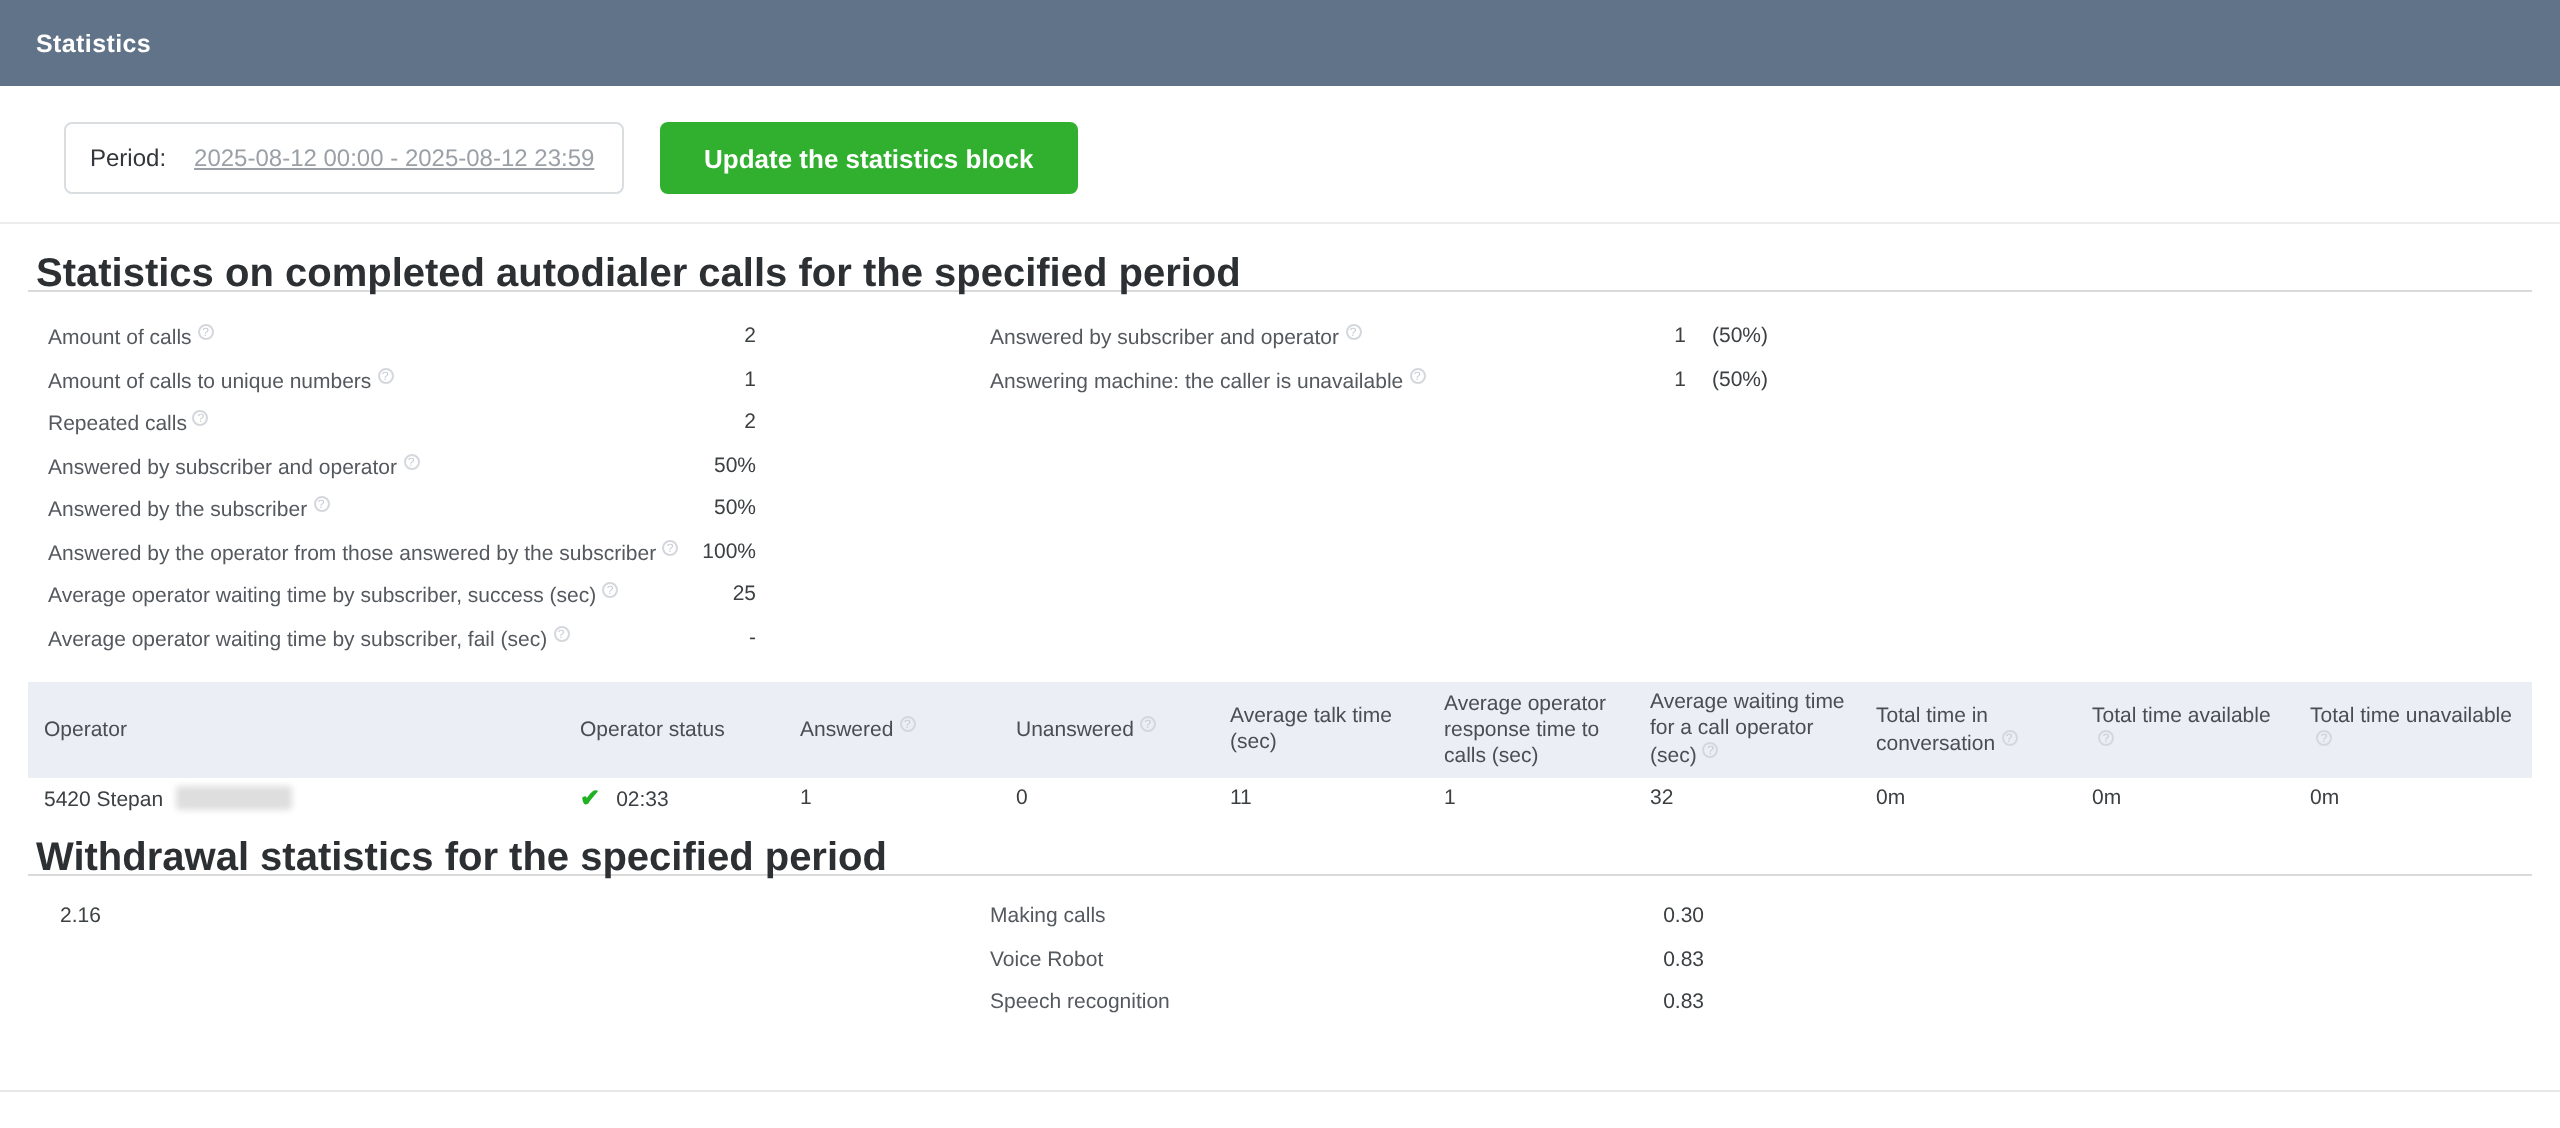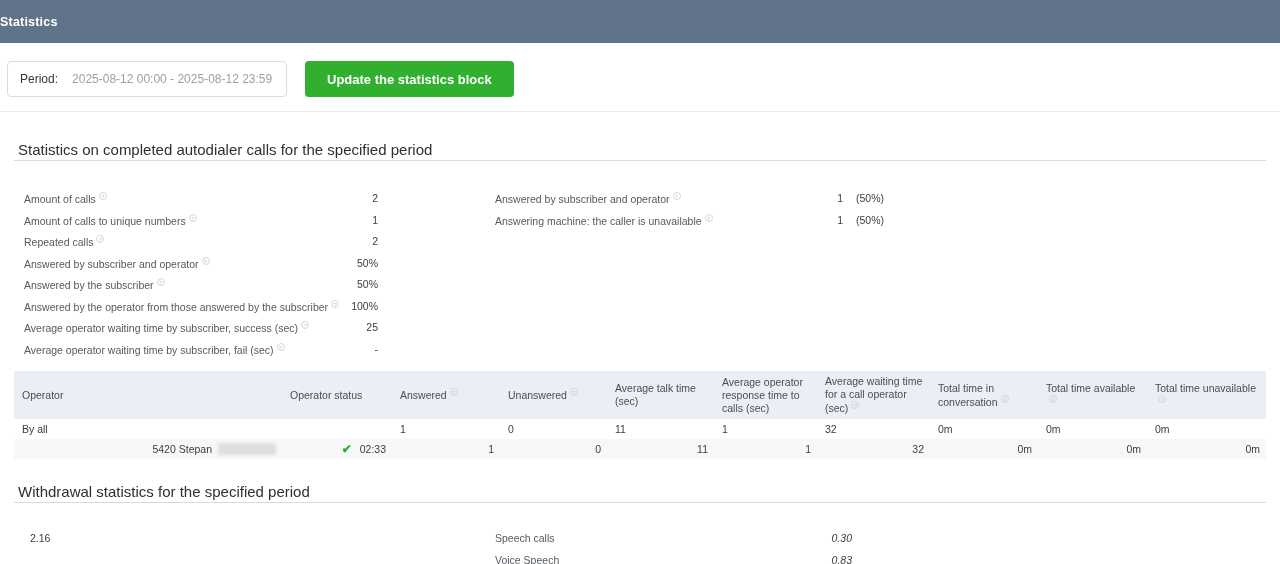--- a/index.html
+++ b/index.html
@@ -1,31 +1,31 @@
 <!DOCTYPE html>
 <html style="--topbar-bg: #617388; --accent-green: #30b02e; --check-green: #22b024; --table-header-bg: #ebeef4; --row-alt-bg: #f6f7f9;"><head>
 <meta charset="utf-8">
 <style>
   * { margin:0; padding:0; box-sizing:border-box; }
   html,body { width:1280px; background:#fff; font-family:"Liberation Sans", sans-serif; color:#3c4043; }
   body { height:564px; overflow:hidden; }
 
   
-  .topbar { height:43px; background:var(--topbar-bg,#617388); display:flex; align-items:center; }
+  .topbar { height:43px; background:var(--topbar-bg,#617388); display:flex; align-items:center; padding-left:18px; }
   .topbar-title { color:#fff; font-size:12.5px; font-weight:bold; letter-spacing:.2px; }
 
   
-  .toolbar { display:flex; align-items:center; padding:18px 0 14px 7px; border-bottom:1px solid #ececec; }
+  .toolbar { display:flex; align-items:center; padding:18px 0 14px 32px; border-bottom:1px solid #ececec; }
   .period-box { width:280px; height:36px; border:1px solid #d9dde0; border-radius:4px; display:flex; align-items:center; padding:0 12px; background:#fff; cursor:pointer; }
   .period-label { font-size:12px; color:#33373b; margin-right:14px; white-space:nowrap; }
-  .period-value { font-size:12px; color:#9aa0a6; white-space:nowrap; }
+  .period-value { font-size:12px; color:#9aa0a6; white-space:nowrap;text-decoration:underline; }
   .update-btn { margin-left:18px; height:36px; padding:0 22px; background:var(--accent-green,#30b02e); color:#fff; border:none; border-radius:4px; font-size:13px; font-weight:bold; font-family:"Liberation Sans", sans-serif; cursor:pointer; }
 
   
-  .section-title { margin:15px 14px; padding:14px 4px 0 4px; height:34px; font-size:15px; color:#2d3033; border-bottom:1px solid #dadada; white-space:nowrap; }
+  .section-title { margin:0 14px; padding:14px 4px 0 4px; height:34px; font-size:20px; color:#2d3033; border-bottom:1px solid #dadada; white-space:nowrap;font-weight:bold; }
   .section-title.withdrawal { padding-top:9px; height:29px; }
 
   
   .stats-area { position:relative; height:195px; }
   .stats-col { position:absolute; top:16px; }
   .stats-col.left  { left:24px;  width:354px; }
   .stats-col.right { left:495px; width:392px; }
   .stat-row { display:flex; align-items:flex-start; height:21.5px; font-size:10.5px; white-space:nowrap; }
   .stat-label { color:#55595e; }
   .left .stat-label { flex:1; }
@@ -42,21 +42,21 @@
   .op-table td { height:20px; padding:0 6px 0 8px; color:#3c4043; vertical-align:middle; }
   .op-table tbody tr:nth-child(2) { background:var(--row-alt-bg,#f6f7f9);text-align:right; }
   .check-icon { color:var(--check-green,#22b024); font-weight:bold; font-size:12px; margin-right:8px; }
   .redacted { display:inline-block; width:58px; height:12px; background:#dedede; border-radius:2px; filter:blur(1.5px); vertical-align:-2px; margin-left:6px; }
 
   
   .withdrawal-area { position:relative; height:108px; border-bottom:1px solid #e6e8ea; }
   .withdrawal-area .stats-col { top:14px; }
   .withdrawal-area .stats-col.left { width:352px; }
   .withdrawal-area .stats-col.right { width:380px; }
-  .withdrawal-area .right .stat-value { width:25px;font-style:italic; }
+  .withdrawal-area .right .stat-value { width:25px; }
 </style>
 </head>
 <body>
 
 <div class="topbar">
   <span class="topbar-title">Statistics</span>
 </div>
 
 <div class="toolbar">
   <div class="period-box">
@@ -139,32 +139,20 @@
         <th>Average talk time (sec)</th>
         <th>Average operator response time to calls (sec)</th>
         <th>Average waiting time for a call operator (sec)<span class="info">?</span></th>
         <th>Total time in conversation<span class="info">?</span></th>
         <th>Total time available<span class="info">?</span></th>
         <th>Total time unavailable<span class="info">?</span></th>
       </tr>
     </thead>
   <tbody id="op-table-body">
       <tr>
-        <td>By all</td>
-        <td></td>
-        <td>1</td>
-        <td>0</td>
-        <td>11</td>
-        <td>1</td>
-        <td>32</td>
-        <td>0m</td>
-        <td>0m</td>
-        <td>0m</td>
-      </tr>
-      <tr>
         <td>5420 Stepan<span class="redacted"></span></td>
         <td><span class="check-icon">✔</span>02:33</td>
         <td>1</td>
         <td>0</td>
         <td>11</td>
         <td>1</td>
         <td>32</td>
         <td>0m</td>
         <td>0m</td>
         <td>0m</td>
@@ -175,25 +163,25 @@
 <div class="section-title withdrawal">Withdrawal statistics for the specified period</div>
 
 <div class="withdrawal-area">
   <div class="stats-col left">
     <div class="stat-row">
       <span class="stat-value">2.16</span>
     </div>
   </div>
   <div class="stats-col right" id="withdrawal-items">
       <div class="stat-row">
-        <span class="stat-label">Speech calls</span>
+        <span class="stat-label">Making calls</span>
         <span class="stat-value">0.30</span>
       </div>
       <div class="stat-row">
-        <span class="stat-label">Voice Speech</span>
+        <span class="stat-label">Voice Robot</span>
         <span class="stat-value">0.83</span>
       </div>
       <div class="stat-row">
         <span class="stat-label">Speech recognition</span>
         <span class="stat-value">0.83</span>
       </div>
     </div>
 </div>
 
 </body></html>

